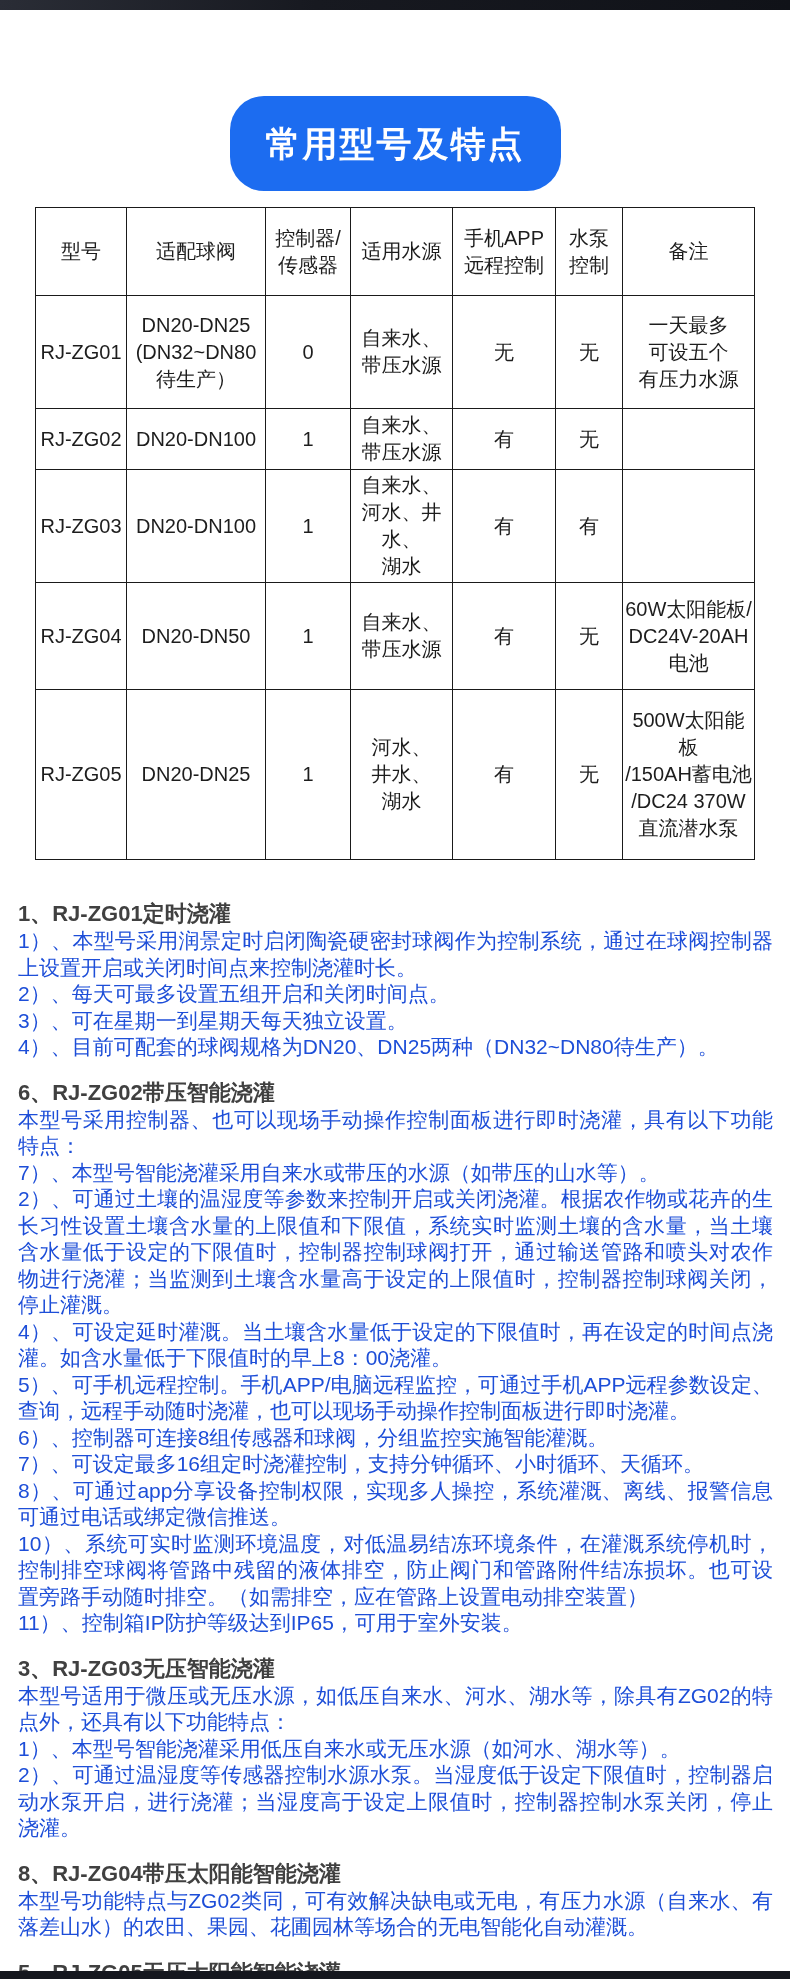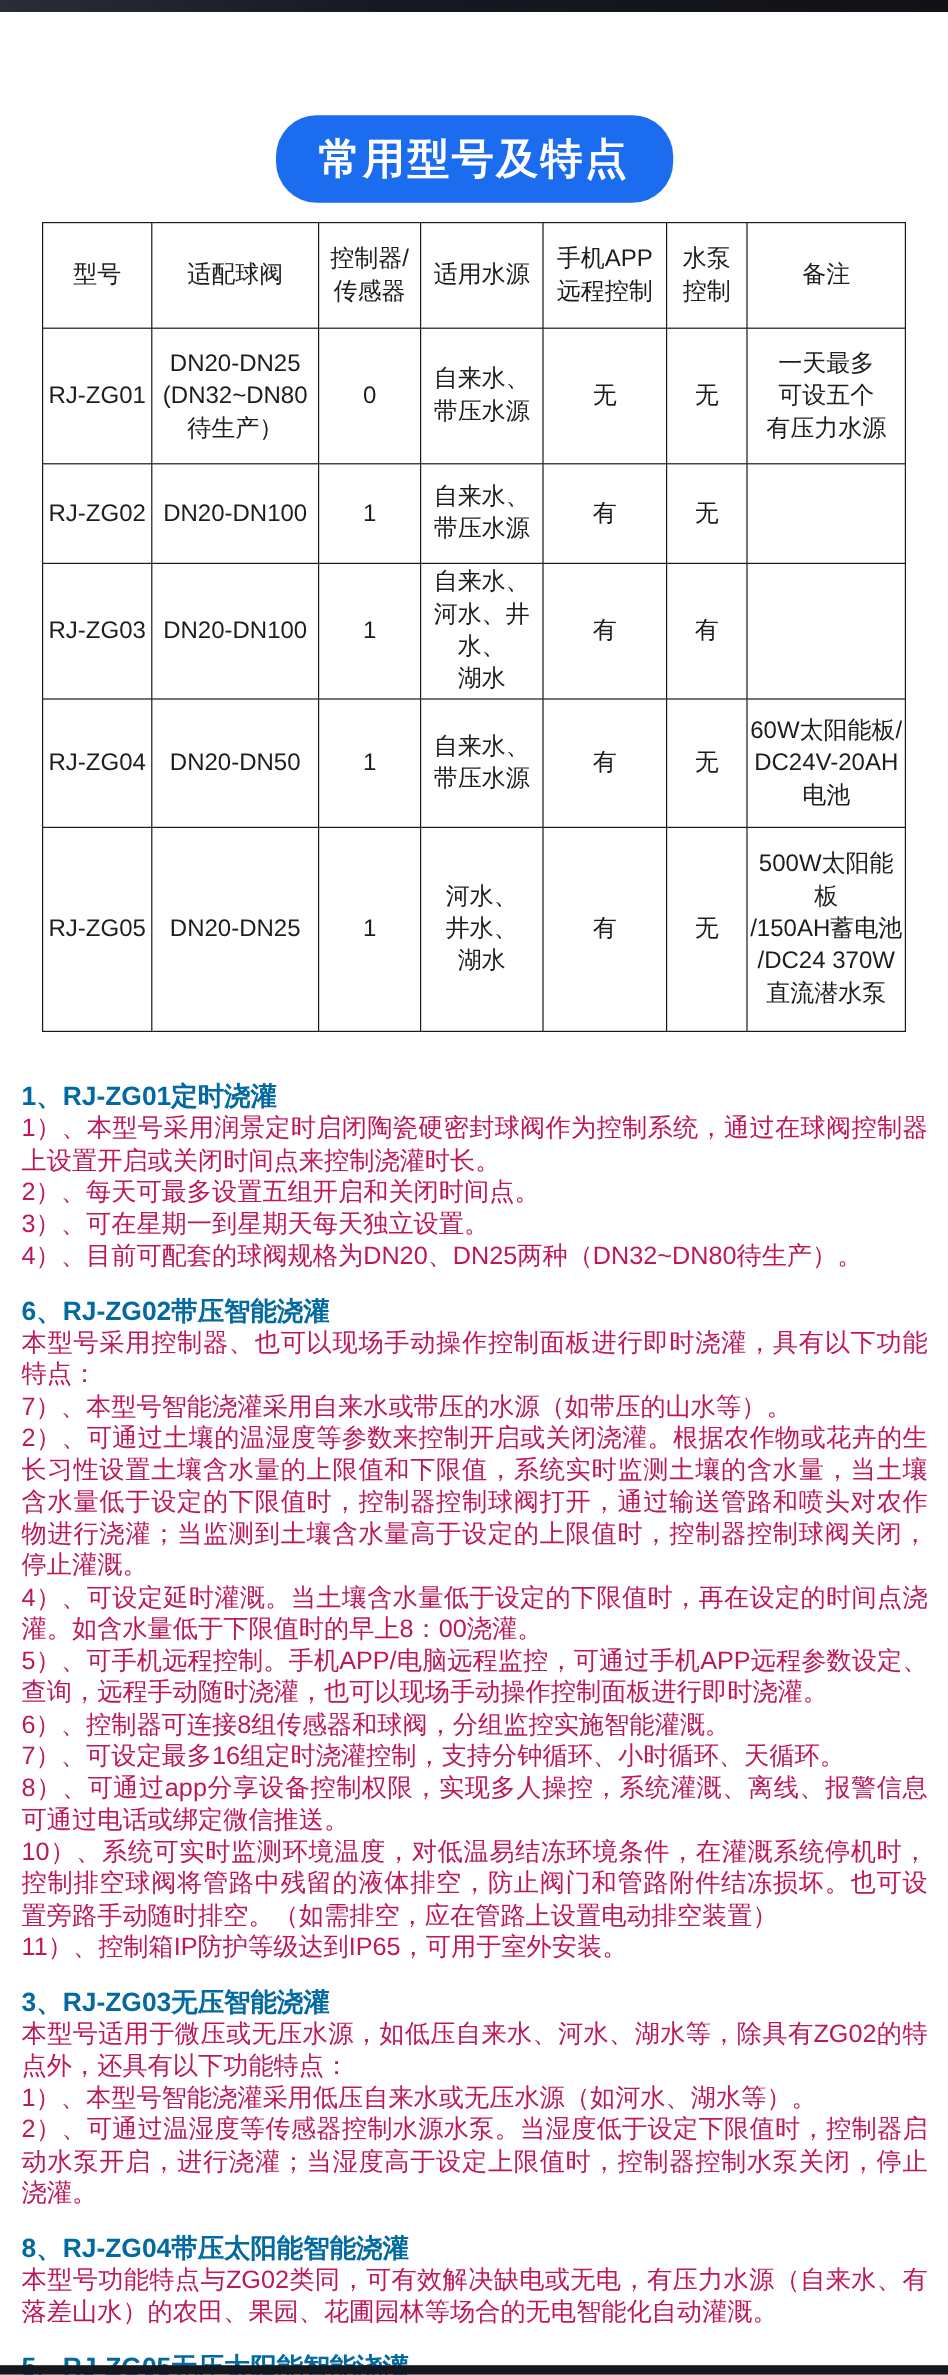--- a/index.html
+++ b/index.html
@@ -19,21 +19,21 @@
     height: 10px;
     width: 100%;
     background: linear-gradient(96deg, #2a2d36 0%, #171920 40%, #101218 100%);
   }
   .badge {
     margin: 86px auto 16px auto;
     width: -moz-fit-content;
     width: fit-content;
     background: #1c6cf0;
     border-radius: 34px;
-    padding: 5px 36px;
+    padding: 16px 36px;
     height: 63px;
     display: flex;
     align-items: center;
     justify-content: center;
   }
   .badge-text {
     color: #ffffff;
     font-size: 35px;
     font-weight: bold;
     letter-spacing: 2px;
@@ -59,41 +59,41 @@
     white-space: pre-line;
     font-size: 20px;
     line-height: 27px;
     font-weight: normal;
     color: #1d1d1d;
     padding: 2px 1px;
     overflow: hidden;
   }
   .spec-table thead tr { height: 88px; }
   .spec-table tbody tr:nth-child(1) { height: 113px; }
-  .spec-table tbody tr:nth-child(2) { height: 83px; }
+  .spec-table tbody tr:nth-child(2) { height: 61px; }
   .spec-table tbody tr:nth-child(3) { height: 105px; }
   .spec-table tbody tr:nth-child(4) { height: 107px; }
   .spec-table tbody tr:nth-child(5) { height: 170px; }
   .sections {
     margin: 40px 17px 0 18px;
     width: 755px;
   }
   .section-title {
     margin: 18px 0 0 0;
     font-size: 22px;
     font-weight: bold;
-    color: #0369a1;
+    color: #404040;
     line-height: 28px;
   }
   .feature-section:first-child .section-title { margin-top: 0; }
   .body-text {
     margin: 0;
     font-size: 21px;
     line-height: 26.5px;
-    color: #be185d;
+    color: #1d4ed8;
     white-space: pre-wrap;
     text-align: justify;
   }
   .bottom-bar {
     position: absolute;
     left: 0; right: 0; bottom: 0;
     height: 8px;
     background: #15171e;
   }
 </style>

